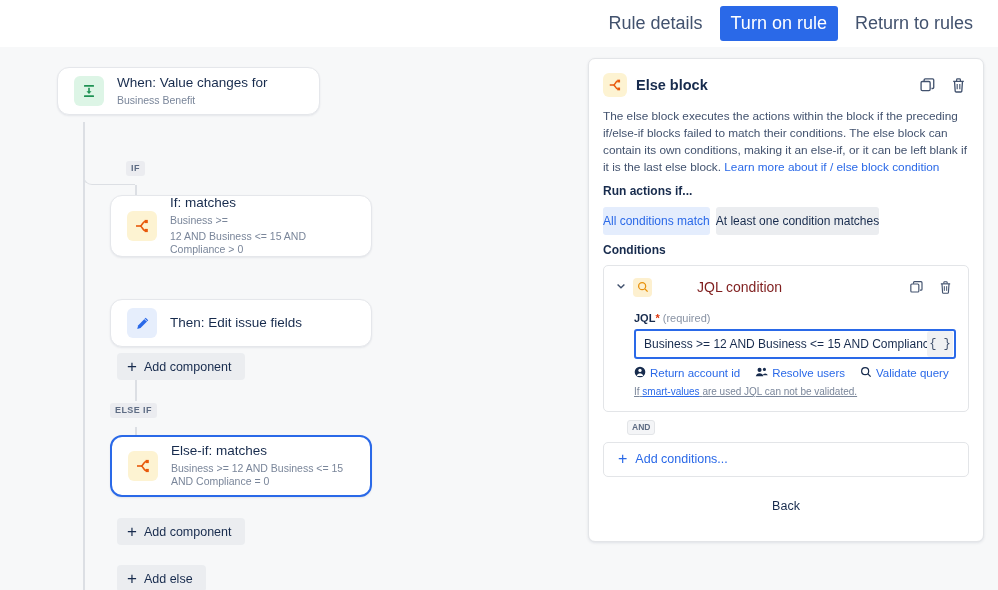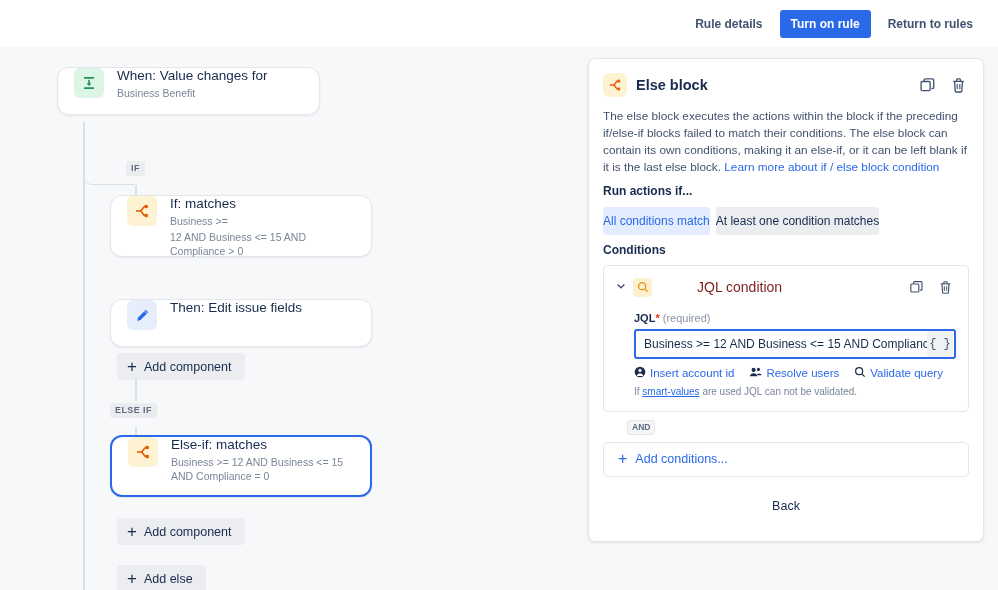--- a/index.html
+++ b/index.html
@@ -13,40 +13,40 @@
   #app { position: relative; width: 998px; height: 590px; }
 
   
   .topbar {
     position: absolute; top: 0; left: 0; width: 998px; height: 47px;
     background: #ffffff;
     display: flex; align-items: center; justify-content: flex-end;
     padding-right: 14px; gap: 6px;
   }
   .tb-btn {
-    font-size: 12px; font-weight: 700; color: #42526e;
+    font-size: 18px; font-weight: 400; color: #42526e;
     background: transparent; border: none; border-radius: 3px;
     padding: 7px 11px; cursor: pointer; white-space: nowrap;
     font-family: "Liberation Sans", sans-serif;
   }
   .tb-btn.primary { background: #2a69e8; color: #ffffff; }
 
   
   .canvas {
     position: absolute; top: 47px; left: 0; width: 998px; height: 543px;
     background: #f7f8f9;
   }
 
   .node {
     position: absolute;
     background: #ffffff;
     border: 1px solid #e5e7eb;
     border-radius: 12px;
     box-shadow: 0 1px 2px rgba(9,30,66,0.08);
-    display: flex; align-items: flex-start; gap: 13px;
+    display: flex; align-items: center; gap: 13px;
     padding: 0 16px;
   }
   .node.selected { border: 2px solid #2a69e8; }
 
   .node-ico {
     width: 30px; height: 30px; border-radius: 6px;
     flex: 0 0 30px;
     display: flex; align-items: center; justify-content: center;
   }
   .ico-green { background: #ddf5e6; }
@@ -155,21 +155,21 @@
     display: flex; align-items: center; justify-content: center;
     font-family: "Liberation Mono", monospace;
   }
   .actions-row {
     margin-top: 7px; display: flex; align-items: center; gap: 15px;
   }
   .act {
     display: flex; align-items: center; gap: 4px;
     font-size: 11.5px; color: #2a69e8; cursor: pointer;
   }
-  .hint { margin-top: 6px; font-size: 10px; color: #7a869a; }
+  .hint { margin-top: 6px; font-size: 10px; color: #7a869a; text-decoration: underline; }
 
   .and-tag {
     margin: 8px 0 0 24px;
     display: inline-block;
     background: #f4f5f7; border: 1px solid #e3e5e8;
     color: #5e6c84; font-size: 8.5px; font-weight: 600;
     border-radius: 3px; padding: 2px 4px; line-height: 1;
   }
   .addcond {
     margin-top: 7px;
@@ -378,21 +378,21 @@
 
         <div class="actions-row">
           <span class="act">
             <span>
               <svg width="12" height="12" viewBox="0 0 14 14">
                 <circle cx="7" cy="7" r="6.2" fill="#172b4d"></circle>
                 <circle cx="7" cy="5.2" r="1.9" fill="#ffffff"></circle>
                 <path d="M3.1 11.6 a4 4 0 0 1 7.8 0" fill="#ffffff"></path>
               </svg>
             </span>
-            <span>Insert account id</span>
+            <span>Return account id</span>
           </span>
 
           <span class="act">
             <span>
               <svg width="13" height="12" viewBox="0 0 16 14">
                 <circle cx="5.6" cy="4.4" r="2.5" fill="#172b4d"></circle>
                 <path d="M1 12.3 a4.7 4.7 0 0 1 9.2 0 Z" fill="#172b4d"></path>
                 <circle cx="11.6" cy="3.8" r="1.9" fill="#172b4d"></circle>
                 <path d="M9.3 11 a3.6 3.6 0 0 1 6.5 0 Z" fill="#172b4d"></path>
               </svg>

